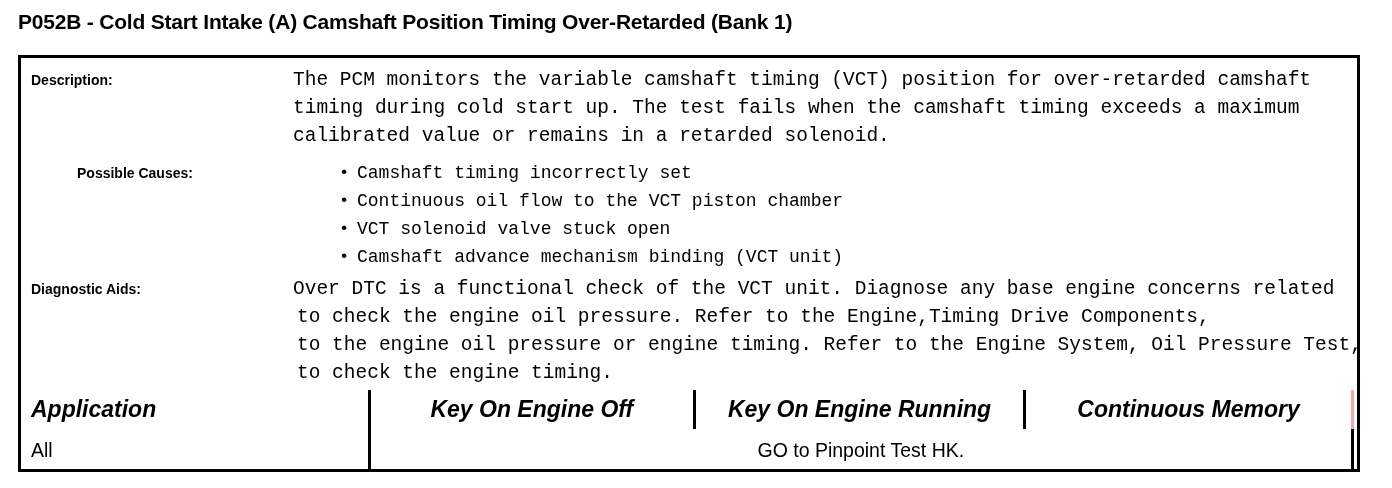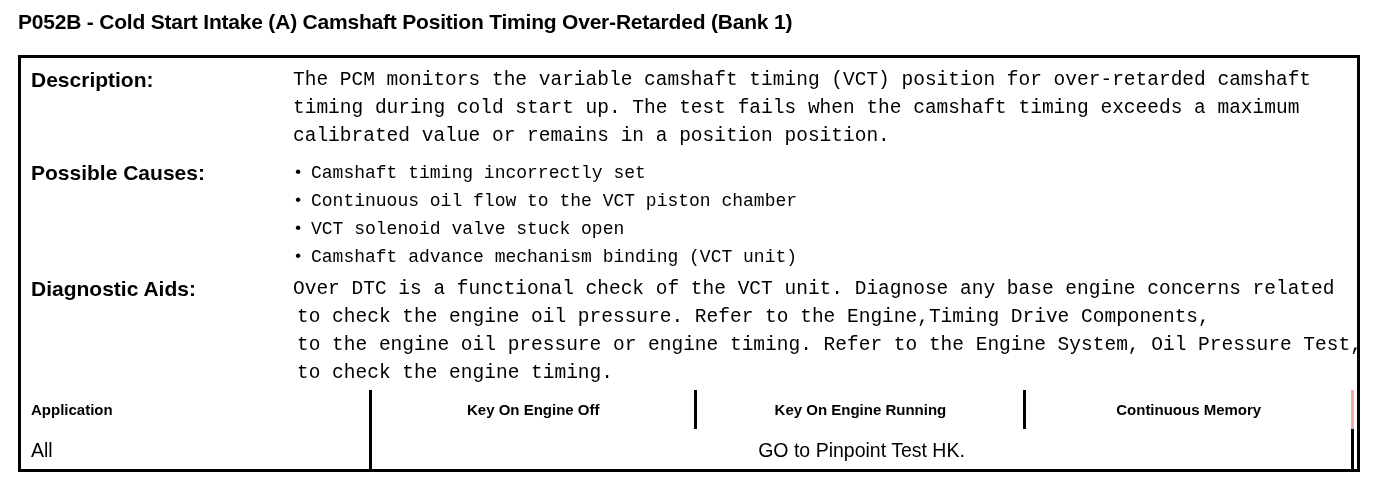--- a/index.html
+++ b/index.html
@@ -53,28 +53,28 @@
   }
 
   .info-row {
     position: absolute;
     left: 0;
     right: 0;
     display: flex;
     align-items: flex-start;
   }
   .info-row.r-desc  { top: 8px; }
-  .info-row.r-cause { top: 101px; }
+  .info-row.r-cause { top: 101px; padding-left: 46px; }
   .info-row.r-aids  { top: 217px; }
 
   .info-label {
     flex: 0 0 272px;
     padding-left: 10px;
     box-sizing: border-box;
-    font-size: 21px;
+    font-size: 14px;
     font-weight: bold;
     line-height: 28px;
     white-space: nowrap;
   }
 
   .info-body {
     flex: 1 1 auto;
     font-size: 19.5px;
     line-height: 28px;
     font-family: Liberation Mono, monospace;
@@ -123,26 +123,27 @@
     padding: 0;
     margin: 0;
   }
 
   .res-head-row { height: 38px; }
   .res-body-row { height: 41px; }
 
   .res-head {
     border-top: 4px solid #000;
     border-bottom: 3px solid #000;
-    font-size: 15px;
+    font-size: 23px;
     font-weight: bold;
     text-align: center;
     vertical-align: middle;
     white-space: nowrap;
     box-sizing: border-box;
+    font-style: italic;
   }
   .res-head.col-app {
     text-align: left;
     padding-left: 10px;
     border-left: 3px solid #000;
   }
   .res-head.has-div { border-left: 3px solid #000; }
   .res-head.col-last { border-right: 3px solid #fca5a5; }
 
   .res-cell {
@@ -172,21 +173,21 @@
 
   <div class="frame">
 
     <div class="info-section">
 
       <div class="info-row r-desc">
         <div class="info-label">Description:</div>
         <div class="info-body">
           <div class="body-line">The PCM monitors the variable camshaft timing (VCT) position for over-retarded camshaft</div>
           <div class="body-line">timing during cold start up. The test fails when the camshaft timing exceeds a maximum</div>
-          <div class="body-line">calibrated value or remains in a position position.</div>
+          <div class="body-line">calibrated value or remains in a retarded solenoid.</div>
         </div>
       </div>
 
       <div class="info-row r-cause">
         <div class="info-label">Possible Causes:</div>
         <div class="info-body">
           <ul class="bullet-list">
             <li class="bullet-item">Camshaft timing incorrectly set</li>
             <li class="bullet-item">Continuous oil flow to the VCT piston chamber</li>
             <li class="bullet-item">VCT solenoid valve stuck open</li>

